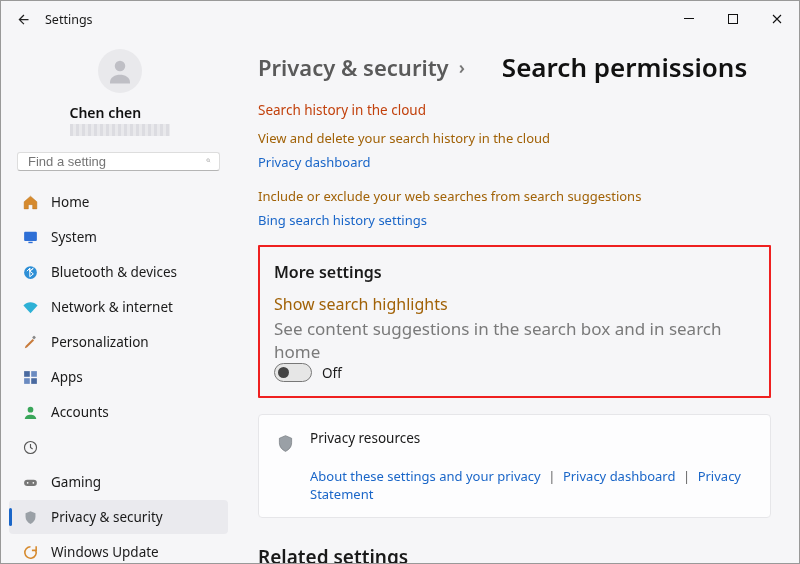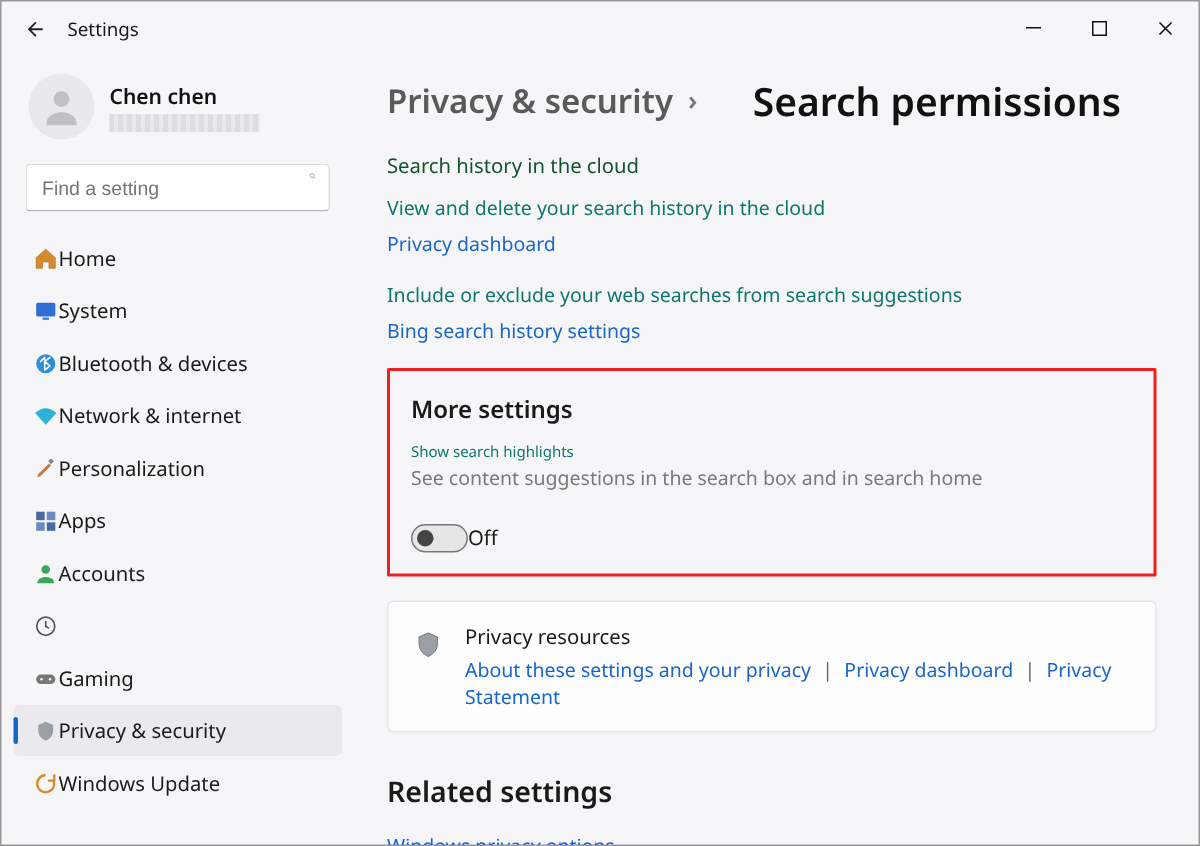--- a/index.html
+++ b/index.html
@@ -35,20 +35,21 @@
     flex:1; display:flex; min-height:0;
   }
   .sidebar {
     width:235px; padding:8px 4px 8px 4px;
     display:flex; flex-direction:column;
     overflow:hidden;
   }
   .profile {
     display:flex; align-items:center; gap:10px;
     padding:4px 12px 10px 14px;
+    flex-direction:column;
   }
   .avatar {
     width:44px; height:44px; border-radius:50%;
     background:#e9e9ec; display:flex; align-items:center; justify-content:center;
   }
   .avatar svg { fill:#bfbfc5; }
   .profile .name { font-size:14px; font-weight:600; color:#111; }
   .profile .sub {
     width:100px; height:12px; margin-top:2px;
     background:repeating-linear-gradient(90deg,#dcdce1,#dcdce1 3px,#e9e9ec 3px,#e9e9ec 6px);
@@ -58,49 +59,49 @@
     margin:6px 12px 14px 12px;
     height:32px; background:#fff; border:1px solid #ddd; border-radius:3px;
     display:flex; padding:0 8px;
     border-bottom:1px solid #b5b5b5;
   }
   .search input {
     flex:1; border:none; outline:none; font-size:13px; background:transparent;
   }
   .nav { display:flex; flex-direction:column; gap:1px; padding:0 4px; }
   .nav-item {
-    height:34px; display:flex; align-items:center; 
+    height:34px; display:flex; align-items:center; gap:12px;
     padding:0 12px; border-radius:4px; cursor:pointer; font-size:13.5px;
     position:relative;
   }
   .nav-item.selected { background:#eaeaee; }
   .nav-item.selected::before {
     content:""; position:absolute; left:0; top:8px; bottom:8px; width:3px;
     background:#1a66c8; border-radius:2px;
   }
   .nav-item .ic { width:18px; height:18px; display:flex; align-items:center; justify-content:center; }
   .content {
     flex:1; overflow-y:auto; padding:2px 28px 24px 22px;
   }
   .content::-webkit-scrollbar { width:4px; }
   .content::-webkit-scrollbar-thumb { background:#c8c8cc; border-radius:2px; }
   .crumbs { display:flex; align-items:center; gap:10px; margin:10px 0 16px 0; font-weight:600; }
   .crumb-a { font-size:22px; color:#5a5a5a; }
   .crumb-sep { font-size:18px; color:#777; }
   .crumb-b { font-size:26px; color:#111;margin-left:27px; }
-  h3.sec { font-size:13.5px; font-weight:400; color:#14532d; margin:0 0 10px 0; }
-  .desc { font-size:13px; color:#0f766e; margin:2px 0; }
+  h3.sec { font-size:13.5px; font-weight:400; color:#c2410c; margin:0 0 10px 0; }
+  .desc { font-size:13px; color:#a16207; margin:2px 0; }
   .link { color:#1a66c8; font-size:13px; cursor:pointer; display:inline-block; margin:4px 0 14px 0; }
   .boxed {
     border:2.5px solid #ef2020; padding:10px 14px 14px 14px; margin:2px 0 16px 0;
     border-radius:1px;
   }
   .boxed h2 { font-size:16px; font-weight:600; margin:4px 0 10px 0; }
-  .sub-desc { font-size:13px; color:#7a7a7a; margin:0 0 22px 0; }
-  .toggle-row { display:flex; }
+  .sub-desc { font-size:17px; color:#7a7a7a; margin:0 0 0 0; }
+  .toggle-row { display:flex; align-items:center; gap:10px; }
   .toggle {
     width:38px; height:19px; border-radius:10px; border:1px solid #777;
     background:#e6e6e6; position:relative; cursor:pointer;
   }
   .toggle .knob {
     width:11px; height:11px; border-radius:50%; background:#444;
     position:absolute; top:3px; left:3px;
   }
   .card {
     background:#fdfdfe; border:1px solid #e6e6e9; border-radius:4px;
@@ -278,38 +279,38 @@
 
       <h3 class="sec">Search history in the cloud</h3>
       <div class="desc">View and delete your search history in the cloud</div>
       <span class="link">Privacy dashboard</span>
 
       <div class="desc">Include or exclude your web searches from search suggestions</div>
       <span class="link">Bing search history settings</span>
 
       <div class="boxed">
         <h2>More settings</h2>
-        <div class="desc" style="font-size:10px;">Show search highlights</div>
+        <div class="desc" style="font-size:16px;">Show search highlights</div>
         <div class="sub-desc">See content suggestions in the search box and in search home</div>
         <div class="toggle-row">
           <div class="toggle">
               <div class="knob"></div>
             </div>
           <span>Off</span>
         </div>
       </div>
 
       <div class="card">
         <span class="ic" style="margin-top:4px;">
           <svg width="21" height="21" viewBox="0 0 24 24">
               <path d="M12 3l7 3v5c0 5-3 8-7 10-4-2-7-5-7-10V6z" fill="#9aa0a6" stroke="#6b7075" stroke-width="0.7"></path>
             </svg>
         </span>
         <div>
-          <div style="font-size:13.5px;margin-bottom:4px;">Privacy resources</div>
+          <div style="font-size:13.5px;margin-bottom:20px;">Privacy resources</div>
           <div class="links">
             <a>About these settings and your privacy</a>
             <span class="pipe">|</span>
             <a>Privacy dashboard</a>
             <span class="pipe">|</span>
             <a>Privacy Statement</a>
           </div>
         </div>
       </div>
 

